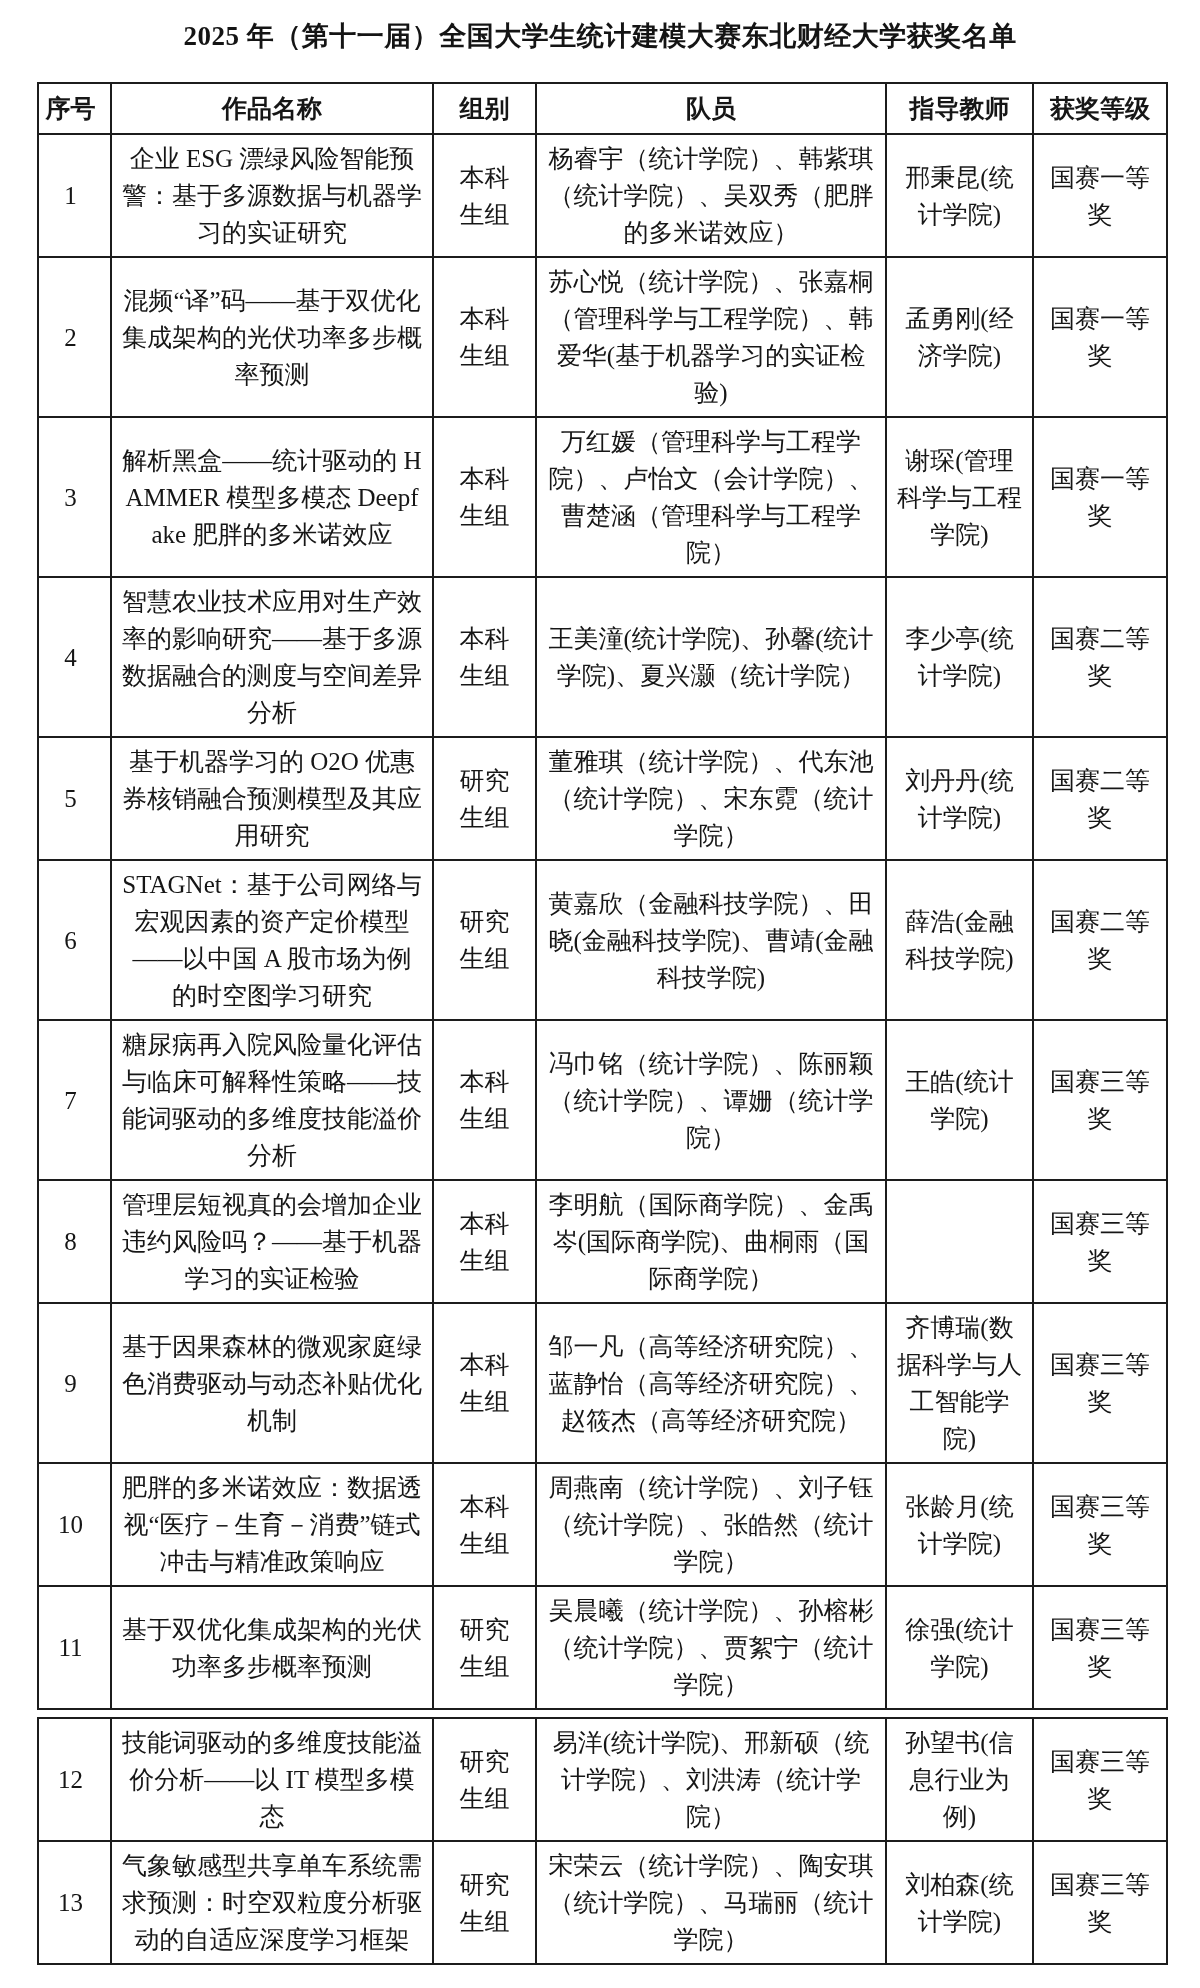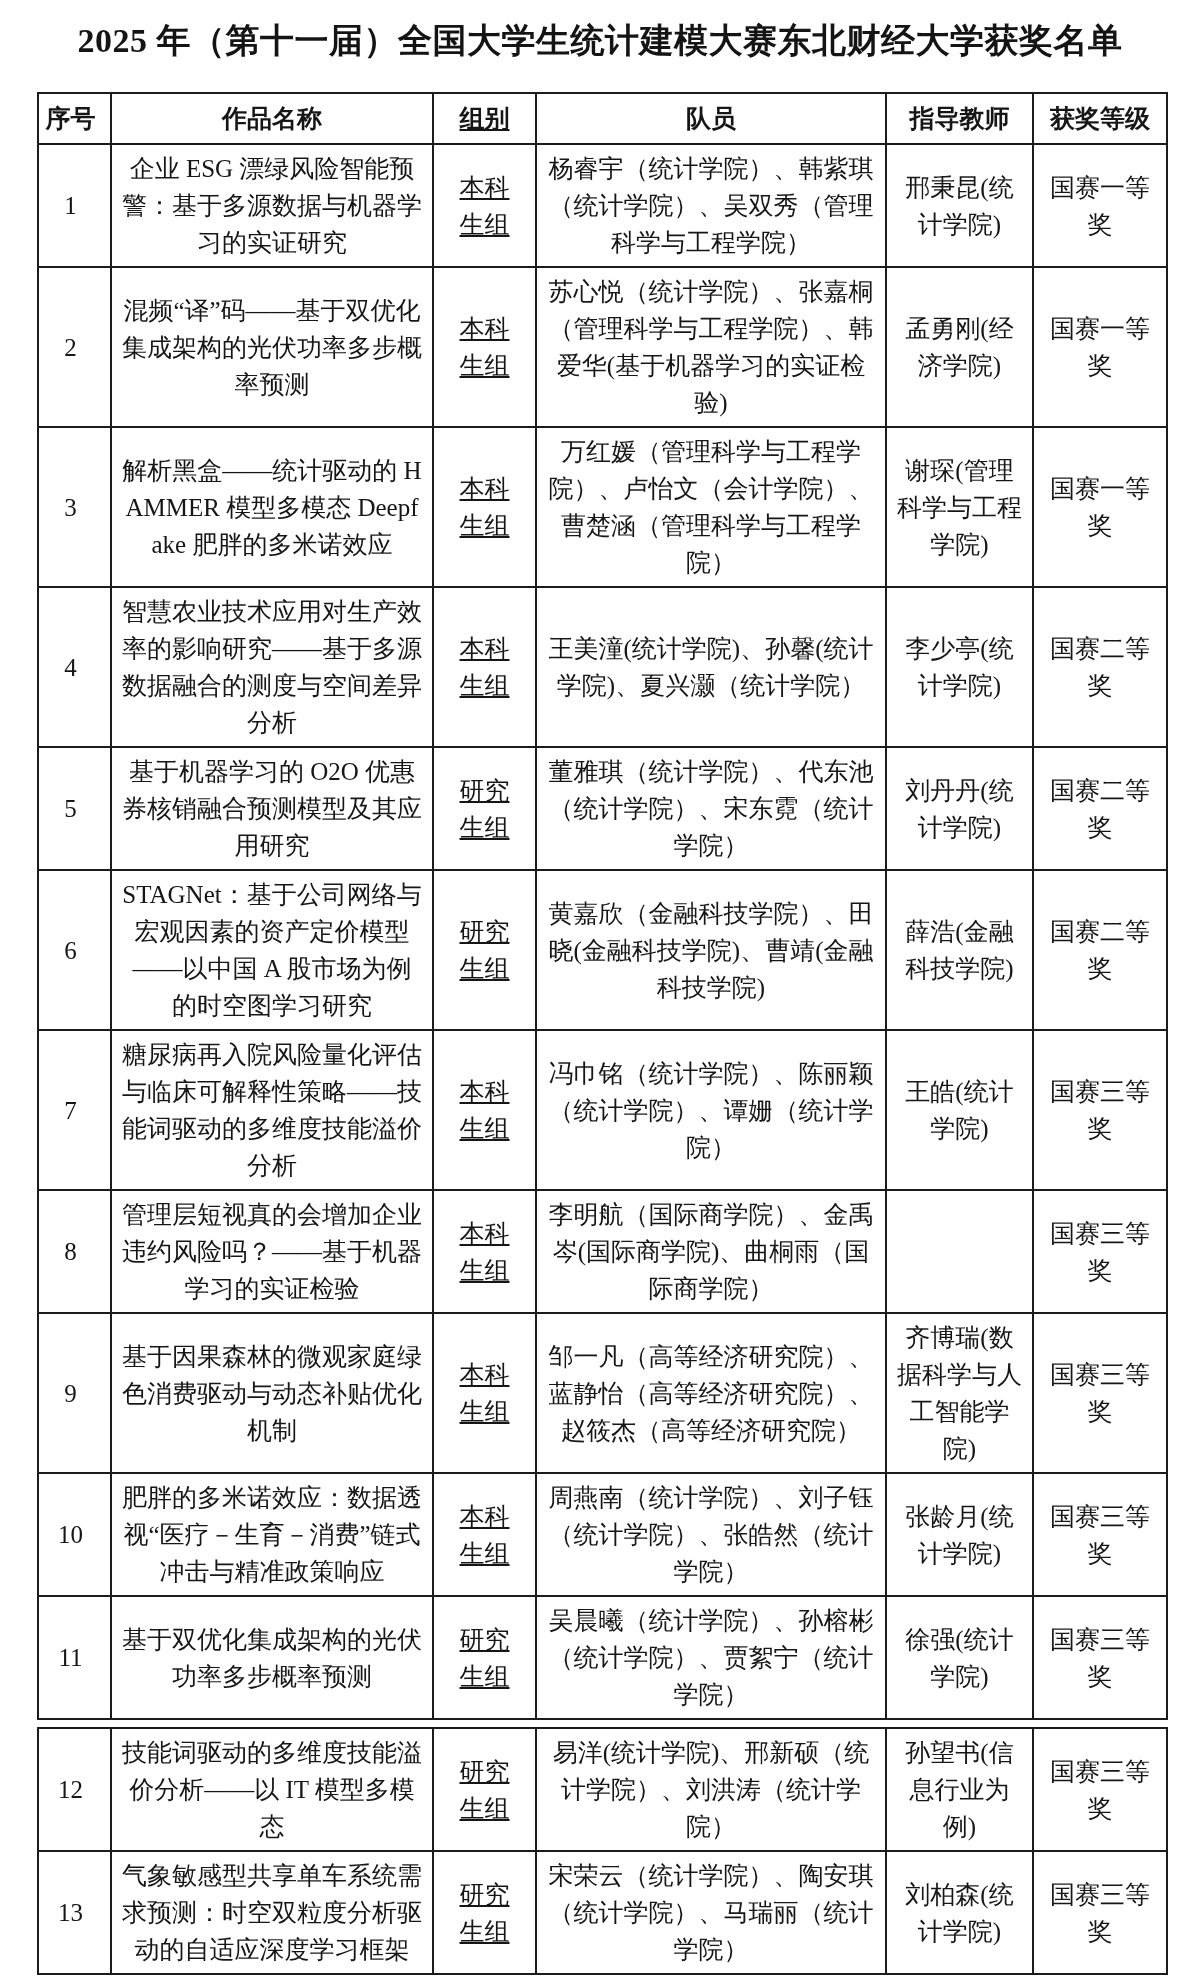--- a/index.html
+++ b/index.html
@@ -13,21 +13,21 @@
     position: relative;
     width: 1200px;
     min-height: 1988px;
     background: #ffffff;
   }
   .doc-title {
     margin: 0;
     padding-top: 18px;
     padding-bottom: 28px;
     text-align: center;
-    font-size: 34px;
+    font-size: 27px;
     font-weight: bold;
     letter-spacing: 0.5px;
     color: #141414;
   }
   table.awards {
     table-layout: fixed;
     border-collapse: collapse;
     width: 1129px;
     margin-left: 37px;
     font-size: 25px;
@@ -54,21 +54,20 @@
     overflow-wrap: anywhere;
   }
   table.awards th {
     font-weight: bold;
     padding: 6px 10px;
   }
   table.awards th:nth-child(3),
   table.awards td:nth-child(3) {
     padding-left: 25px;
     padding-right: 25px;
-    text-decoration: underline;
   }
   table.awards th:nth-child(1),
   table.awards td:nth-child(1) {
     padding-left: 4px;
     padding-right: 12px;
   }
 </style>
 </head>
 <body>
 
@@ -93,21 +92,21 @@
         <th>队员</th>
         <th>指导教师</th>
         <th>获奖等级</th>
       </tr>
     </thead>
     <tbody id="tbody-main">
         <tr>
       <td>1</td>
       <td>企业 ESG 漂绿风险智能预警：基于多源数据与机器学习的实证研究</td>
       <td>本科生组</td>
-      <td>杨睿宇（统计学院）、韩紫琪（统计学院）、吴双秀（管理科学与工程学院）</td>
+      <td>杨睿宇（统计学院）、韩紫琪（统计学院）、吴双秀（肥胖的多米诺效应）</td>
       <td>邢秉昆(统计学院)</td>
       <td>国赛一等奖</td>
     </tr>
         <tr>
       <td>2</td>
       <td>混频“译”码——基于双优化集成架构的光伏功率多步概率预测</td>
       <td>本科生组</td>
       <td>苏心悦（统计学院）、张嘉桐（管理科学与工程学院）、韩爱华(基于机器学习的实证检验)</td>
       <td>孟勇刚(经济学院)</td>
       <td>国赛一等奖</td>

